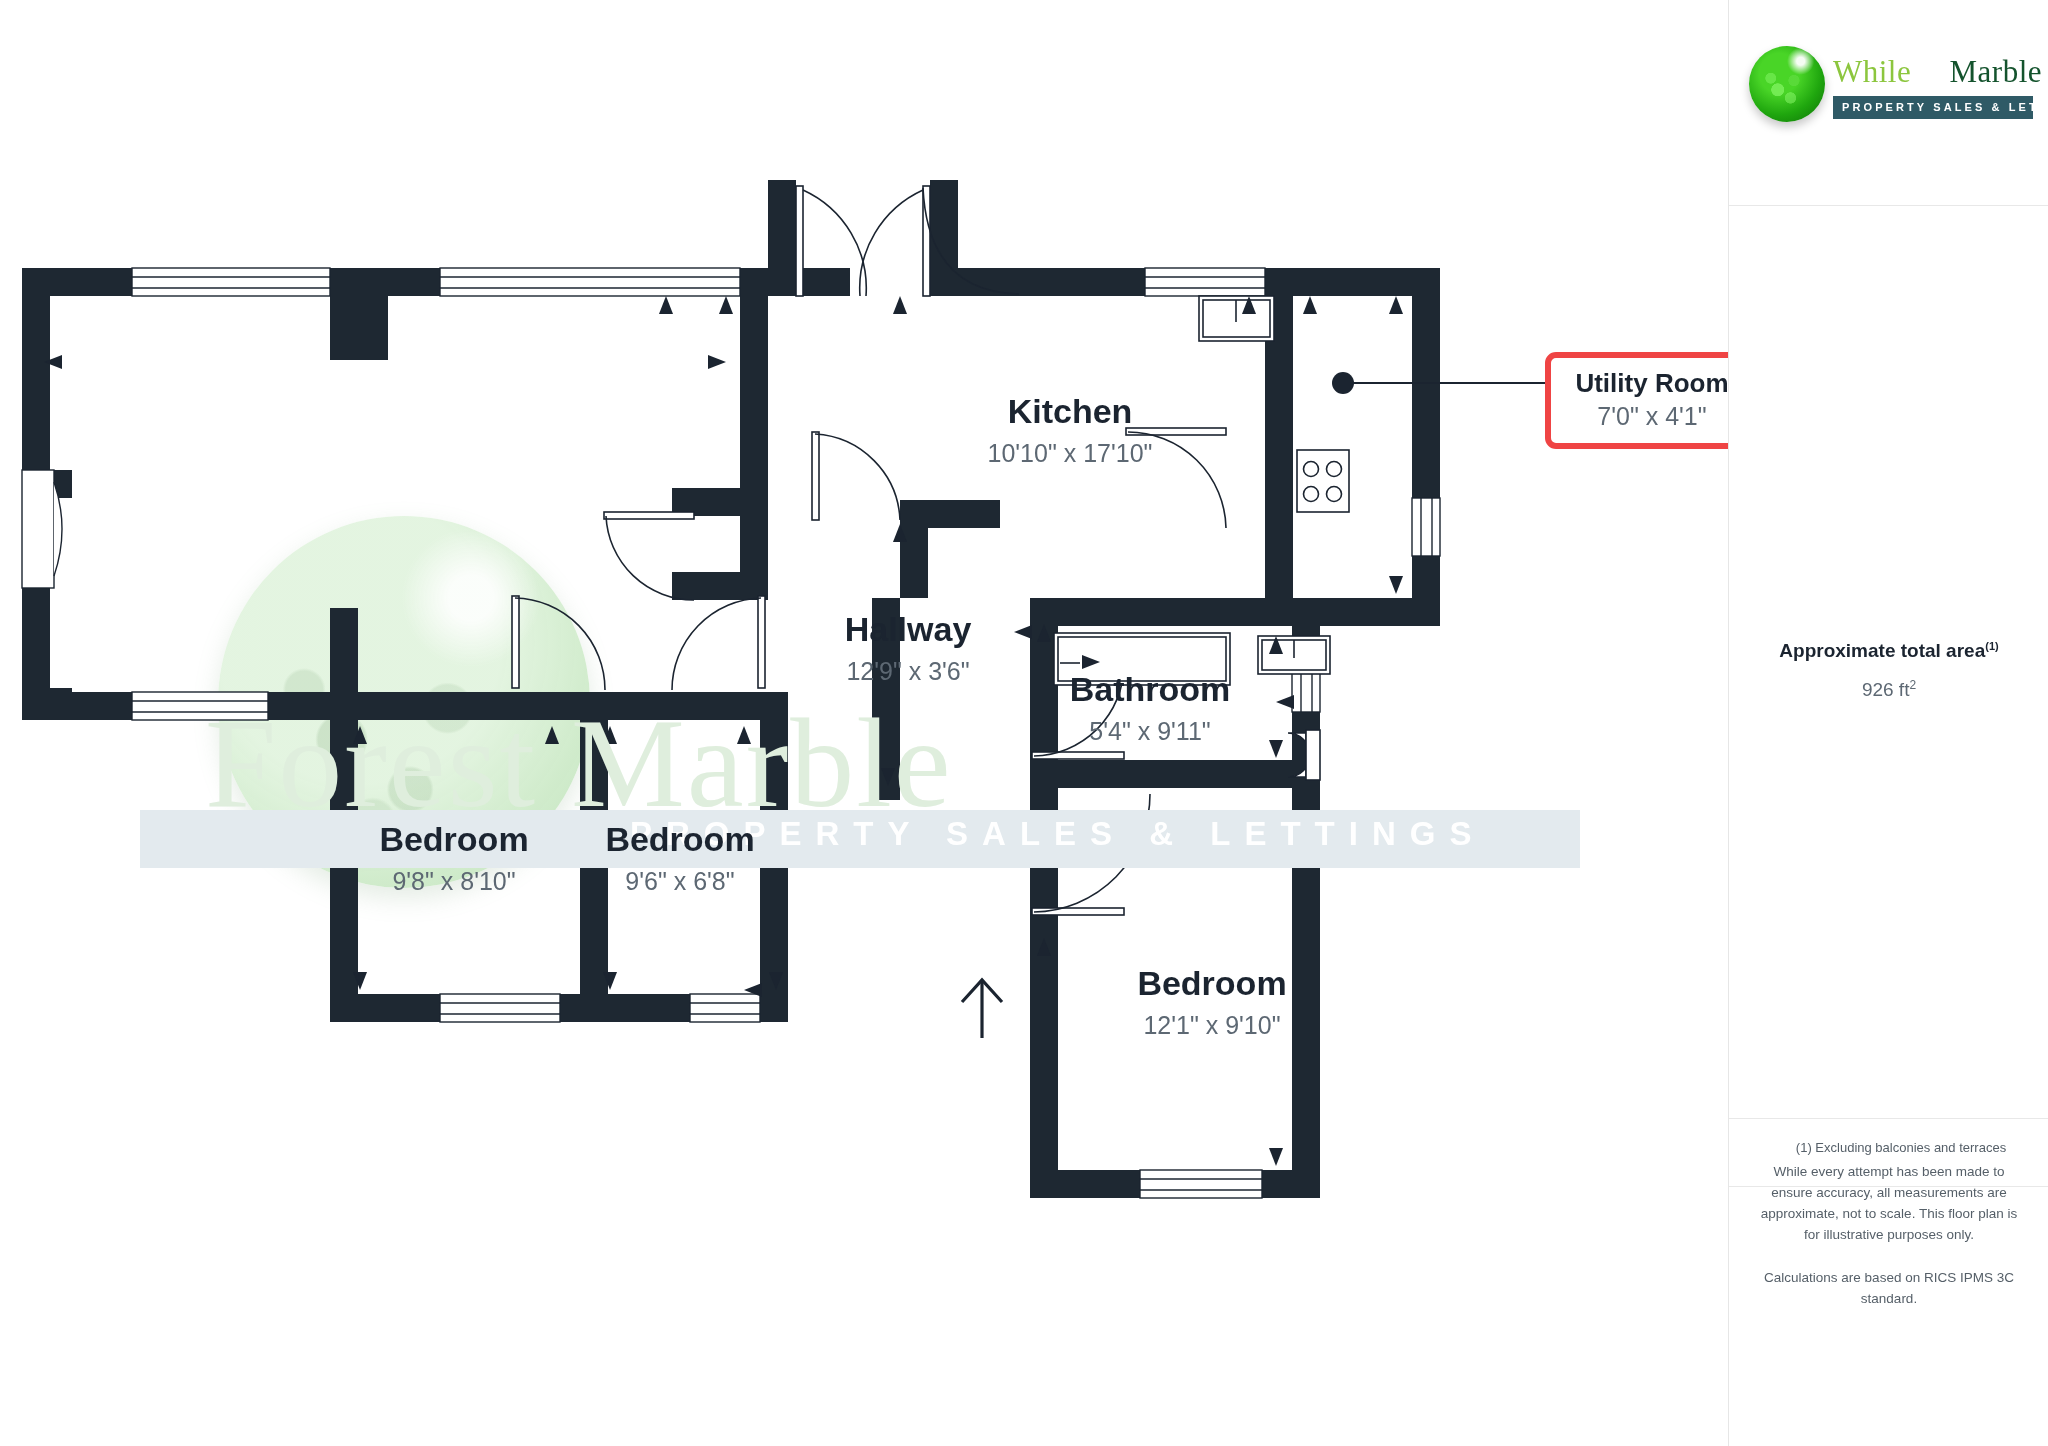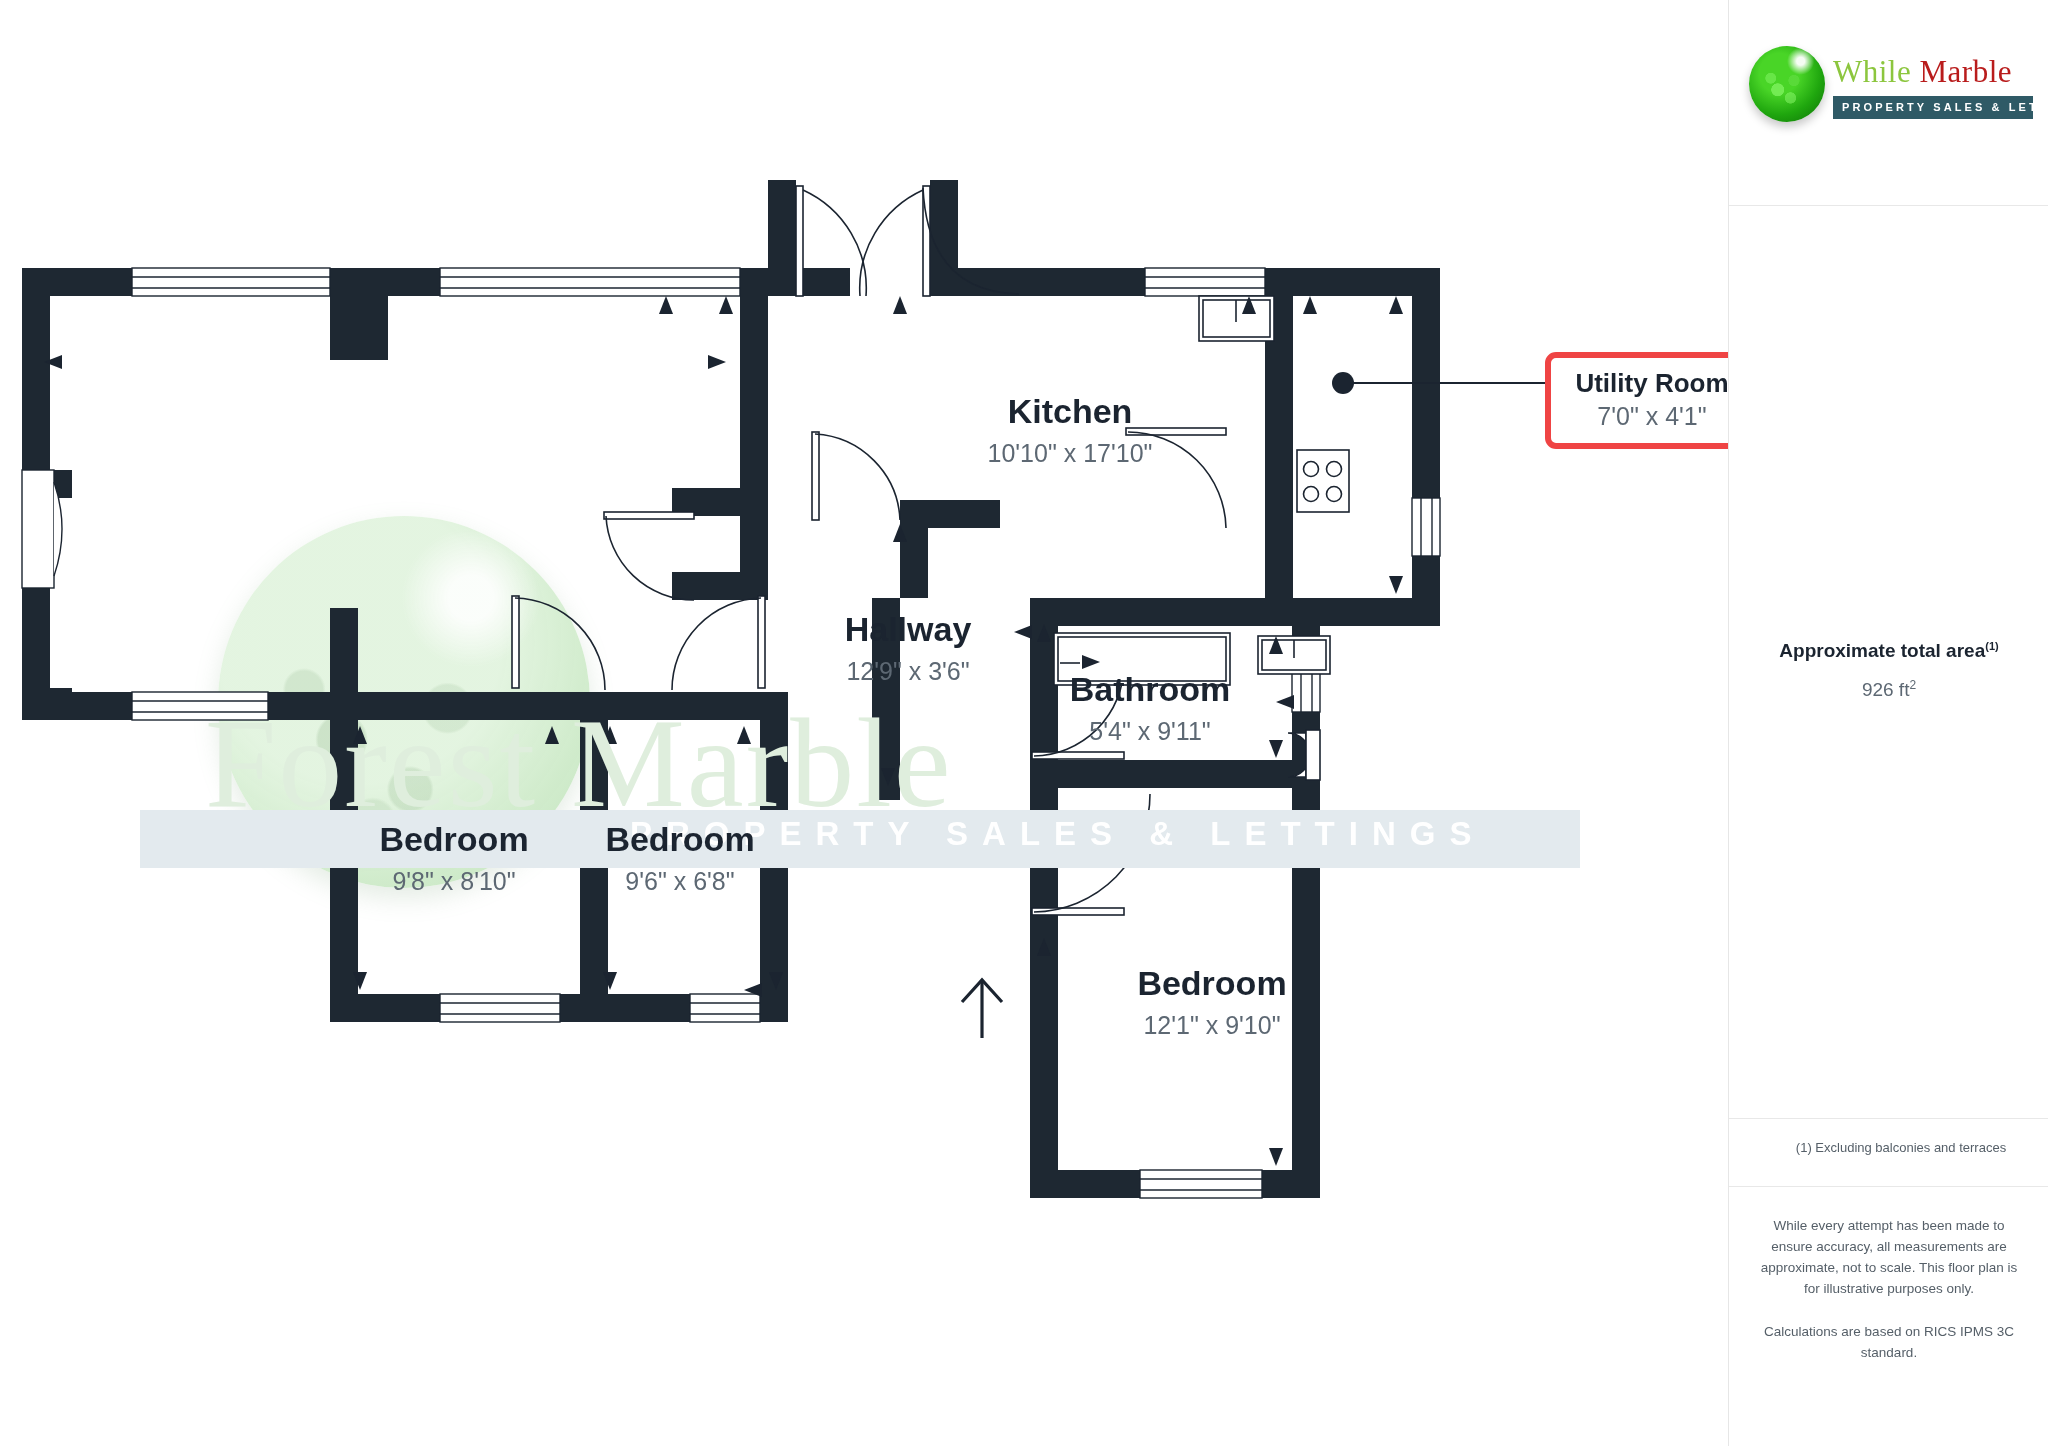--- a/index.html
+++ b/index.html
@@ -85,38 +85,38 @@
       radial-gradient(circle at 56% 74%, rgba(150,255,120,.45) 0 10%, rgba(150,255,120,0) 11%),
       radial-gradient(circle at 22% 40%, rgba(150,255,120,.40) 0 9%, rgba(150,255,120,0) 10%),
       radial-gradient(circle at 62% 44%, rgba(120,230,90,.35) 0 11%, rgba(120,230,90,0) 12%);
   }
   .logo-main{
     position:absolute;left:86px;top:10px;
     font-family:"Liberation Serif", serif;font-size:31px;letter-spacing:.5px;
     white-space:nowrap;
   }
   .logo-main .fw{color:#8cc63e;}
-  .logo-main .mw{color:#b91c1c;}
+  .logo-main .mw{color:#14532d;margin-left:30px;}
   .logo-bar{
     position:absolute;left:86px;top:52px;width:200px;height:23px;background:#2f5a66;
   }
   .logo-bar span{
     position:absolute;left:9px;top:5px;color:#fff;font-size:11px;letter-spacing:3.1px;
     font-weight:700;white-space:nowrap;
   }
 
   .area-block{position:absolute;left:0;top:640px;width:320px;text-align:center;}
   .area-title{font-size:19px;font-weight:700;color:#1b2430;}
   .area-title sup{font-size:11px;font-weight:700;}
   .area-value{font-size:19px;color:#5d6873;margin-top:16px;}
   .area-value sup{font-size:12px;}
 
   .note-1{position:absolute;left:12px;top:1140px;width:320px;text-align:center;
           font-size:13px;color:#555f68;}
-  .legal{position:absolute;left:28px;top:1216px;width:264px;text-align:center;
+  .legal{position:absolute;left:28px;top:1162px;width:264px;text-align:center;
          font-size:13.5px;line-height:1.55;color:#555f68;}
   .legal p{margin:0 0 22px;}
   .brand{position:absolute;left:0;top:1448px;width:320px;text-align:center;
          font-size:16px;color:#1b2430;letter-spacing:.3px;}
   .brand b{font-weight:700;}
 </style>
 </head>
 <body>
 
 <div id="page">

